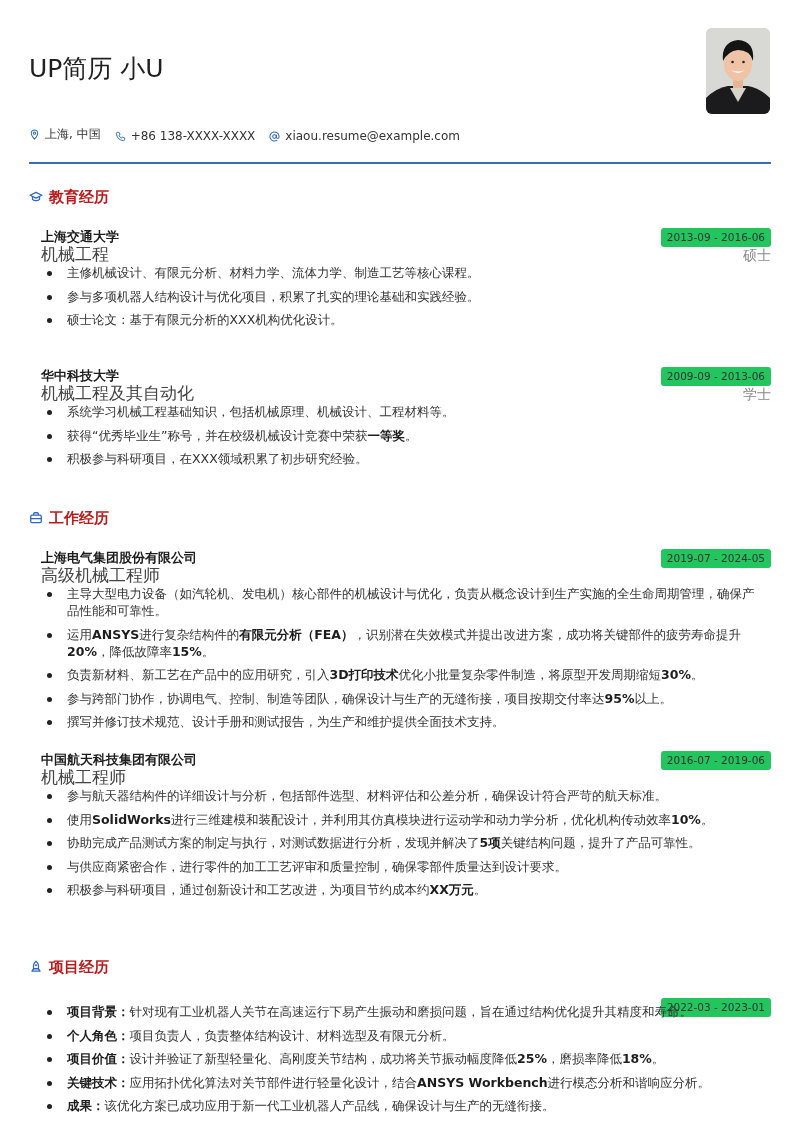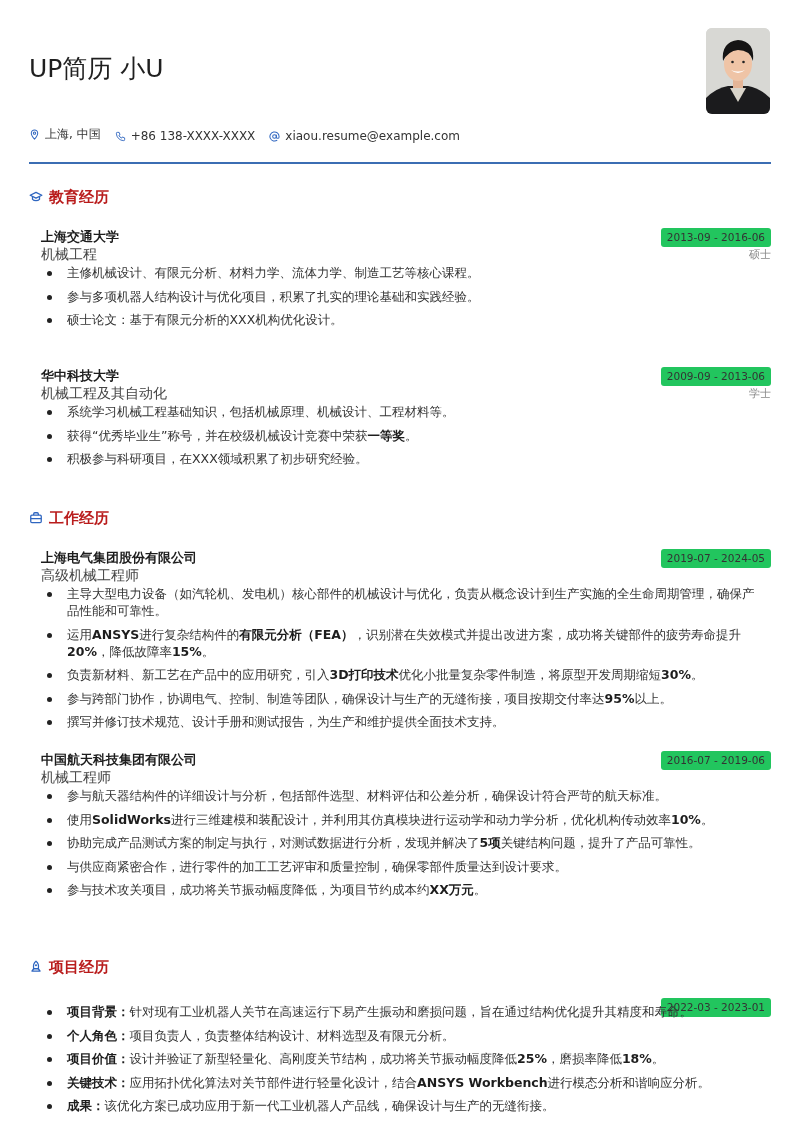--- a/index.html
+++ b/index.html
@@ -16,23 +16,23 @@
   .contact { display: flex; align-items: center; margin-right: 14px; }
   .contact svg { width: 11px; height: 11px; margin-right: 5px; }
 
   .rule { position: absolute; top: 162px; left: 0; width: 742px; height: 2px; background: #3b6db3; }
 
   .section-title { position: absolute; left: 0; display: flex; align-items: center; font-size: 15px; font-weight: bold; color: #b91c1c; height: 20px; }
   .section-title svg { width: 14px; height: 14px; margin-right: 6px; }
 
   .entry { position: absolute; left: 12px; width: 730px; }
   .entry-title { font-size: 13px; font-weight: bold; color: #1d1d1d; line-height: 18px; height: 18px; }
-  .entry-sub { font-size: 14px; color: #444; line-height: 16px; height: 16px; }
+  .entry-sub { font-size: 17px; color: #444; line-height: 16px; height: 16px; }
   .date-badge { position: absolute; right: 0; top: 0; background: #22c55e; border-radius: 3px; padding: 0 6px; font-size: 10.5px; color: #333; height: 19px; line-height: 19px; }
-  .degree { position: absolute; right: 0; top: 20px; font-size: 11px; color: #888; line-height: 14px; }
+  .degree { position: absolute; right: 0; top: 20px; font-size: 14px; color: #888; line-height: 14px; }
 
   ul.bullets { list-style: none; margin-top: 2px; }
   ul.bullets li { position: relative; padding-left: 26px; font-size: 12.5px; color: #333; line-height: 17px; margin-bottom: 6.5px; padding-right: 8px; }
   ul.bullets li::before { content: ""; position: absolute; left: 6px; top: 7px; width: 5px; height: 5px; border-radius: 50%; background: #222; }
   b { font-weight: bold; color: #1d1d1d; }
 </style>
 </head>
 <body>
 
 <div class="page">
@@ -134,21 +134,21 @@
 
   <div class="entry" style="top:751px;">
     <div class="entry-title">中国航天科技集团有限公司</div>
     <div class="entry-sub">机械工程师</div>
     <div class="date-badge">2016-07 - 2019-06</div>
     <ul class="bullets">
       <li>参与航天器结构件的详细设计与分析，包括部件选型、材料评估和公差分析，确保设计符合严苛的航天标准。</li>
       <li><span>使用</span><b>SolidWorks</b><span>进行三维建模和装配设计，并利用其仿真模块进行运动学和动力学分析，优化机构传动效率</span><b>10%</b><span>。</span></li>
       <li><span>协助完成产品测试方案的制定与执行，对测试数据进行分析，发现并解决了</span><b>5项</b><span>关键结构问题，提升了产品可靠性。</span></li>
       <li>与供应商紧密合作，进行零件的加工工艺评审和质量控制，确保零部件质量达到设计要求。</li>
-      <li><span>参与技术攻关项目，成功将关节振动幅度降低，为项目节约成本约</span><b>XX万元</b><span>。</span></li>
+      <li><span>积极参与科研项目，通过创新设计和工艺改进，为项目节约成本约</span><b>XX万元</b><span>。</span></li>
     </ul>
   </div>
 
   <div class="section-title" style="top:957px;">
     <svg viewBox="0 0 24 24">
         <path d="M12 2c4 3 5 8 4 13H8C7 10 8 5 12 2z" fill="none" stroke="#2f66c0" stroke-width="2.2" stroke-linejoin="round"></path>
         <circle cx="12" cy="9" r="1.8" fill="#2f66c0"></circle>
         <path d="M8 15l-3 4h14l-3-4" fill="none" stroke="#2f66c0" stroke-width="2.2" stroke-linejoin="round"></path>
       </svg>
     <span>项目经历</span>

